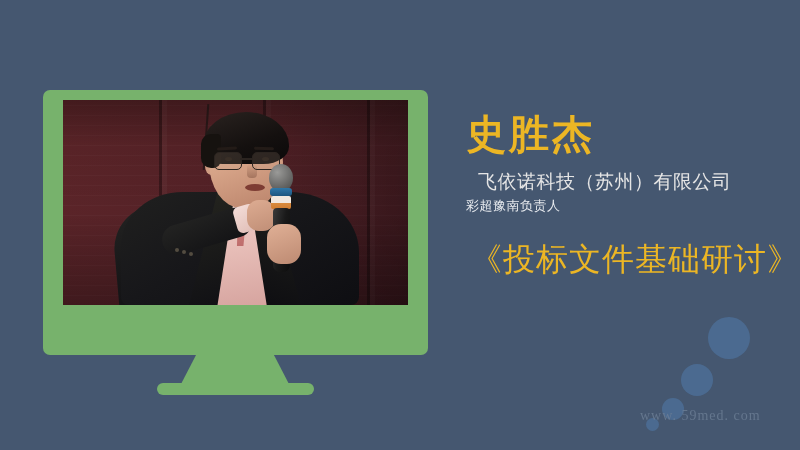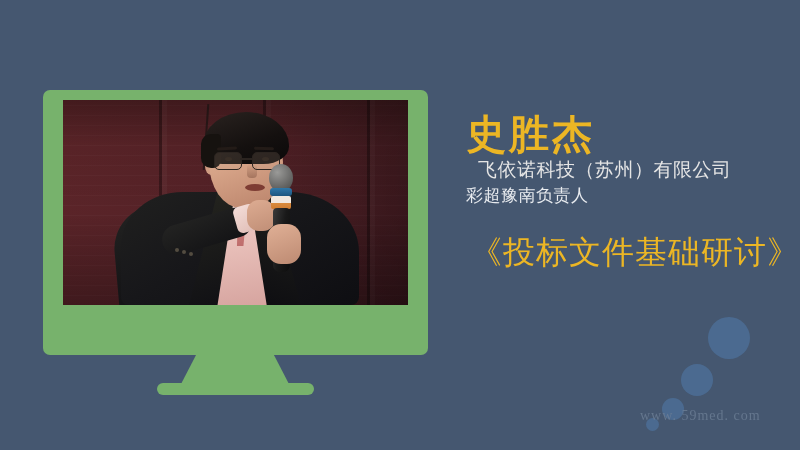--- a/index.html
+++ b/index.html
@@ -403,33 +403,33 @@
     left: 466px;
     top: 112px;
     width: 320px;
   }
   #speaker-name {
     font-size: 40px;
     font-weight: bold;
     color: #ecb624;
     line-height: 1.12;
     letter-spacing: 3px;
-    margin: 0 0 0 0;
+    margin: 0 0 12px 0;
     white-space: nowrap;
   }
   #company-name {
     font-size: 19px;
     color: #e5e5e5;
     line-height: 1.32;
     letter-spacing: 0.5px;
     margin: 0 0 3px 12px;
     white-space: nowrap;
   }
   #role-title {
-    font-size: 17px;
+    font-size: 13px;
     color: #e8ebef;
     line-height: 1.32;
     letter-spacing: 0.5px;
     margin: 0;
     white-space: nowrap;
   }
   #talk-title {
     font-size: 32px;
     color: #ecb624;
     line-height: 1.2;

